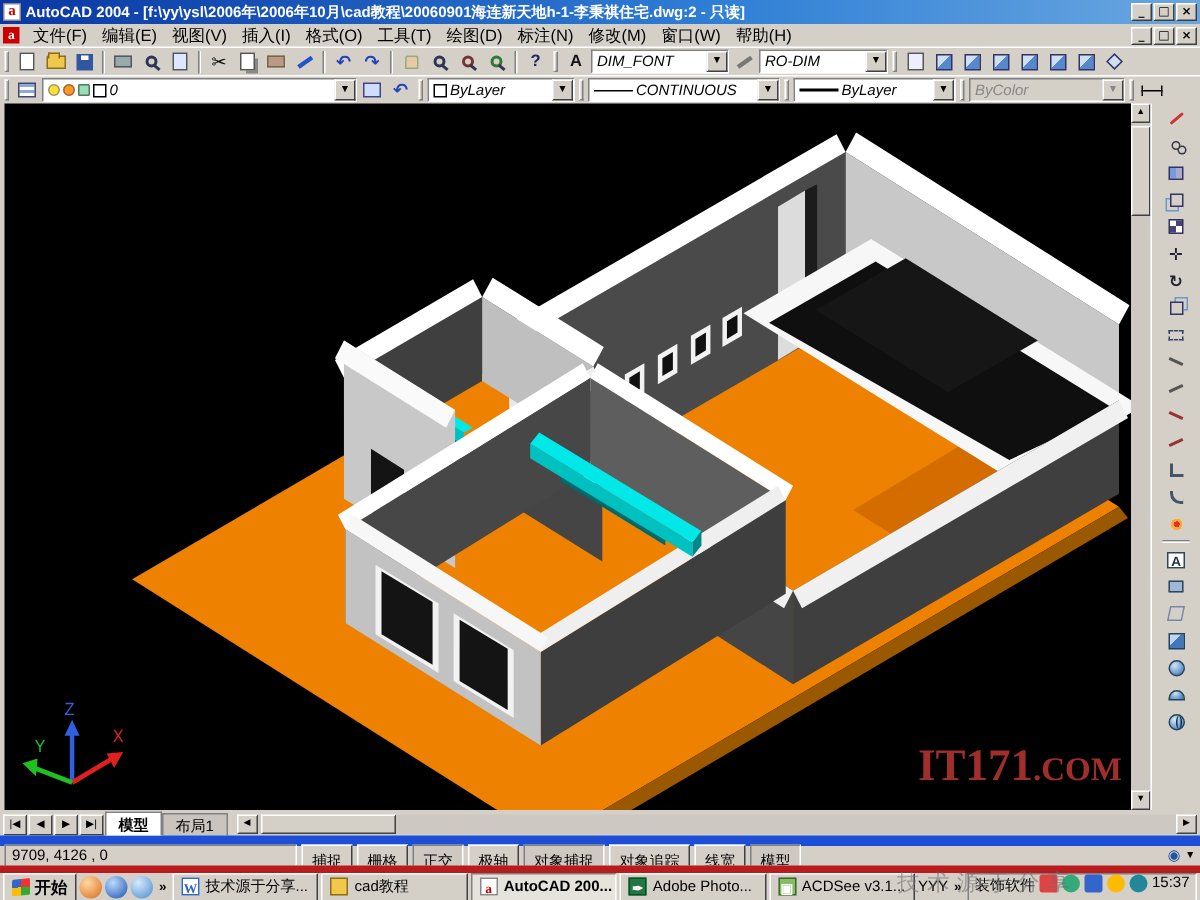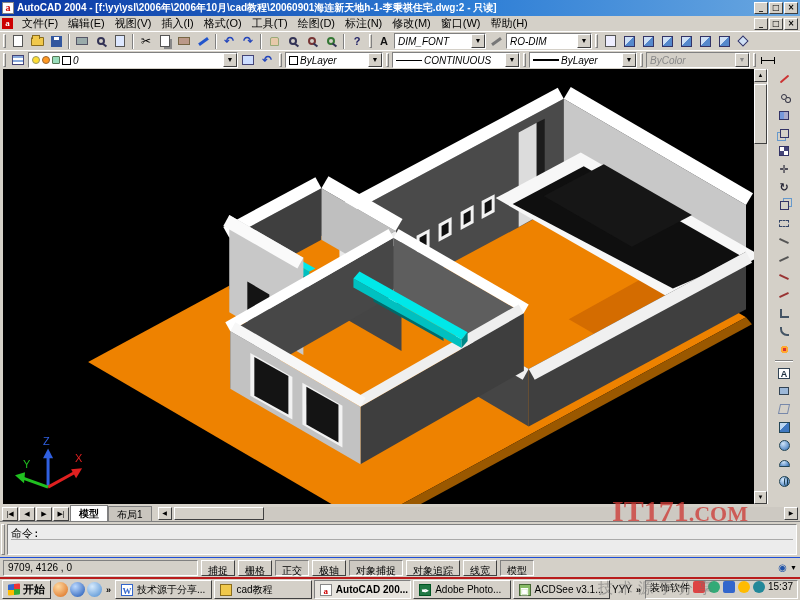--- a/index.html
+++ b/index.html
@@ -101,30 +101,30 @@
   .hscroll .thumb { width:90px; background:#D4D0C8; border:1px solid; border-color:#fff #404040 #404040 #fff; margin-left:2px; }
   .hscroll .track { flex:1; }
 
   
   .cmdwin { height:36px; background:#D4D0C8; border-top:1px solid #808080; display:flex; flex:none; padding:2px 3px 2px 1px; gap:2px; position:relative; }
   .cmdgrip { width:4px; border:1px solid; border-color:#fff #808080 #808080 #fff; flex:none; }
   .cmdarea { flex:1; background:#ECECEC; border:1px solid; border-color:#808080 #fff #fff #808080; font-family:"DejaVu Sans Mono","Liberation Mono",monospace; font-size:11px; padding:1px 3px; color:#000; overflow:hidden; }
   .cmdarea .histline { border-bottom:1px solid #aaa; height:14px; }
 
   
-  .statusbar { height:20px; background:#D4D0C8; display:flex; align-items:center; gap:3px; padding:0 3px; flex:none; border-top:1px solid #1d4ed8; }
+  .statusbar { height:20px; background:#D4D0C8; display:flex; align-items:center; gap:3px; padding:0 3px; flex:none; border-top:7px solid #1d4ed8; }
   .coords { width:195px; height:16px; border:1px solid; border-color:#808080 #fff #fff #808080; font-size:10px; padding:1px 4px; background:#D4D0C8; flex:none; }
   .stoggle { height:16px; padding:3px 6px; font-size:10px; background:#D4D0C8; border:1px solid; border-color:#fff #404040 #404040 #fff; white-space:nowrap; flex:none; }
   .stoggle.pressed { border-color:#808080 #fff #fff #808080; background:#cdc9c2; }
   .statspacer { flex:1; }
   .commcenter { font-size:10px; color:#2255aa; flex:none; }
   .statarrow { font-size:7px; flex:none; }
 
   
-  .taskbar { height:23px; background:#D4D0C8; border-top:2px solid #b91c1c; display:flex; align-items:center; gap:2px; padding:1px 2px; flex:none; }
+  .taskbar { height:23px; background:#D4D0C8; border-top:5px solid #b91c1c; display:flex; align-items:center; gap:2px; padding:1px 2px; flex:none; }
   .startbtn { height:19px; display:flex; align-items:center; gap:3px; padding:0 5px; background:#D4D0C8; border:1px solid; border-color:#fff #404040 #404040 #fff; font-weight:bold; font-size:11px; flex:none; }
   .winflag { width:12px; height:11px; background:conic-gradient(#e33 0 25%,#3a3 0 50%,#fb0 0 75%,#36c 0); border-radius:1px; transform:skewY(-5deg); }
   .qlico { width:15px; height:15px; border-radius:50%; flex:none; }
   .chev { font-size:9px; font-weight:bold; padding:0 2px; flex:none; }
   .taskbtn { height:19px; display:flex; align-items:center; gap:4px; padding:0 5px; background:#D4D0C8; border:1px solid; border-color:#fff #404040 #404040 #fff; font-size:10px; white-space:nowrap; overflow:hidden; flex:1; max-width:118px; }
   .taskbtn.active { border-color:#808080 #fff #fff #808080; background:#e6e3dd; font-weight:bold; }
   .tico { width:12px; height:12px; flex:none; font:bold 9px/12px "Liberation Serif",serif; text-align:center; }
   .tray { height:19px; display:flex; align-items:flex-start; gap:3px; padding:0 4px; border:1px solid; border-color:#808080 #fff #fff #808080; flex:none; font-size:10px; }
   .trayico { width:12px; height:12px; border-radius:2px; flex:none; }
 
@@ -518,26 +518,20 @@
     <div class="tab active">模型</div>
     <div class="tab">布局1</div>
     <div class="hscroll">
       <div class="sbtn">◀</div>
       <div class="thumb"></div>
       <div class="track"></div>
       <div class="sbtn">▶</div>
     </div>
   </div>
 
-  <div class="cmdwin">
-    <div class="cmdgrip"></div>
-    <div class="cmdarea">
-      <div class="histline">命令:</div>
-    </div>
-  </div>
 
   <div class="statusbar">
     <div class="coords">9709,  4126 , 0</div>
     <div class="stoggle">捕捉</div>
     <div class="stoggle">栅格</div>
     <div class="stoggle pressed">正交</div>
     <div class="stoggle">极轴</div>
     <div class="stoggle pressed">对象捕捉</div>
     <div class="stoggle">对象追踪</div>
     <div class="stoggle">线宽</div>

